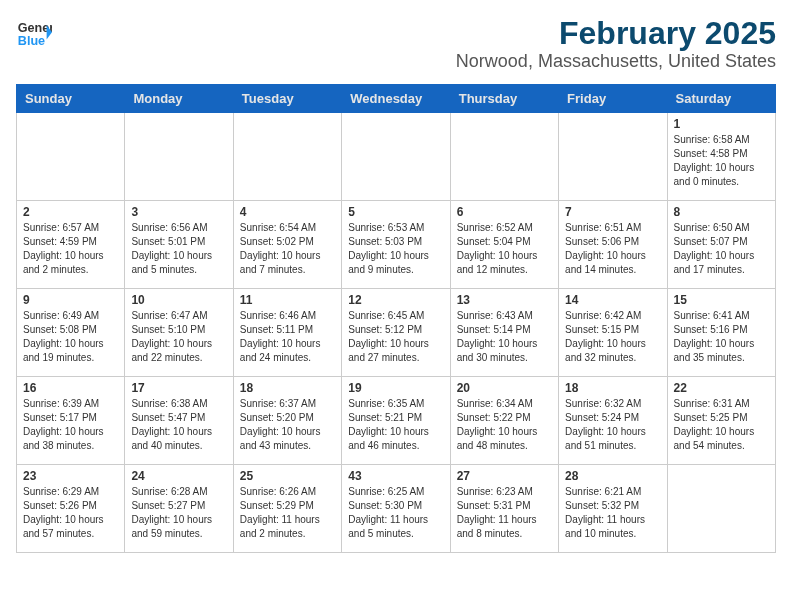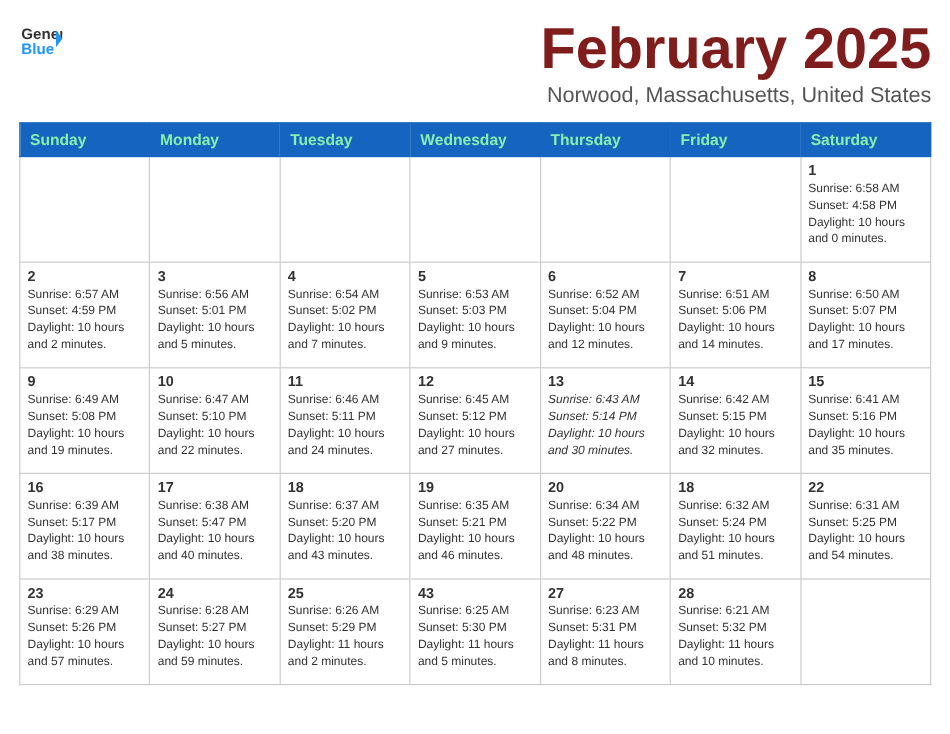--- a/index.html
+++ b/index.html
@@ -22,37 +22,37 @@
       gap: 4px;
     }
     .logo-icon {
       width: 36px;
       height: 36px;
     }
     .title-block {
       text-align: right;
     }
     .month-year {
-      font-size: 48px;
+      font-size: 32px;
       font-weight: bold;
-      color: #7f1d1d;
+      color: #0c4a6e;
       line-height: 1.1;
     }
     .location {
       font-size: 18px;
       color: #555;
     }
     .calendar {
       width: 100%;
       border-collapse: collapse;
       border: 1px solid #ccc;
     }
     .calendar th {
       background-color: #1565C0;
-      color: #86efac;
+      color: #e5e5e5;
       font-size: 13px;
       font-weight: bold;
       padding: 6px 8px;
       text-align: left;
       border: 1px solid #1565C0;
     }
     .calendar td {
       border: 1px solid #ccc;
       vertical-align: top;
       padding: 4px 6px;
@@ -185,21 +185,21 @@
 Daylight: 10 hours and 24 minutes.</div>
         </td>
         <td>
           <span class="day-num">12</span>
           <div class="day-info" style="white-space: pre-line;">Sunrise: 6:45 AM
 Sunset: 5:12 PM
 Daylight: 10 hours and 27 minutes.</div>
         </td>
         <td>
           <span class="day-num">13</span>
-          <div class="day-info" style="white-space: pre-line; font-style: italic;">Sunrise: 6:43 AM
+          <div class="day-info" style="white-space: pre-line;">Sunrise: 6:43 AM
 Sunset: 5:14 PM
 Daylight: 10 hours and 30 minutes.</div>
         </td>
         <td>
           <span class="day-num">14</span>
           <div class="day-info" style="white-space: pre-line;">Sunrise: 6:42 AM
 Sunset: 5:15 PM
 Daylight: 10 hours and 32 minutes.</div>
         </td>
         <td>

